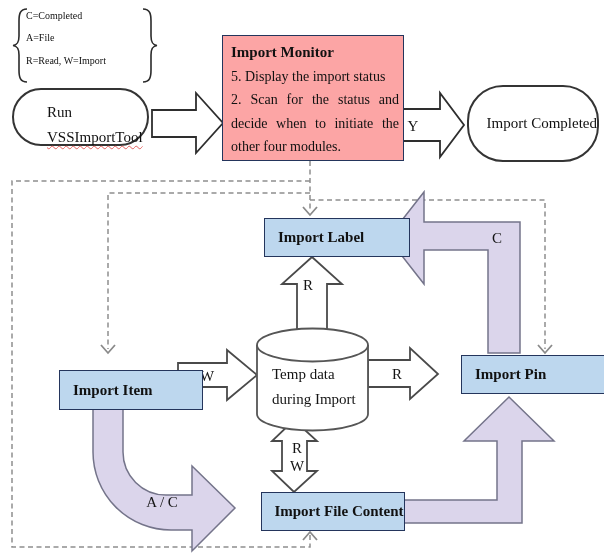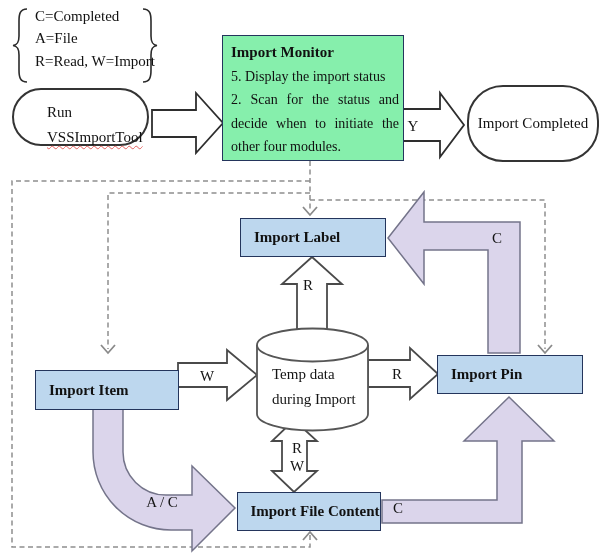--- a/index.html
+++ b/index.html
@@ -1,36 +1,36 @@
 <!DOCTYPE html>
 <html><head>
 <meta charset="utf-8">
 <style>
   html,body{margin:0;padding:0;background:#ffffff;}
   #stage{position:relative;width:604px;height:556px;background:#fff;overflow:hidden;
          font-family:"Liberation Serif", serif;color:#111;}
   #vec{position:absolute;left:0;top:0;z-index:1;}
   .node{position:absolute;box-sizing:border-box;z-index:2;}
   .bluebox{background:#bdd7ee;border:1.5px solid #24355c;display:flex;align-items:center;
-           font-weight:bold;font-size:15px;padding-left:13px;}
+           font-weight:bold;font-size:15px;padding-left:13px;margin-left:24px;}
   .bluebox.center{justify-content:center;padding-left:12px;}
   .stadium{background:#fff;border:2px solid #343434;}
   #run-tool{left:12px;top:88px;width:137px;height:58px;border-radius:32px;
             font-size:15px;line-height:25px;padding:10px 0 0 33px;}
   #import-completed{left:467px;top:85px;width:132px;height:77px;border-radius:36px;
-            display:flex;align-items:center;justify-content:center;font-size:15px;}
-  #import-monitor{left:222px;top:35px;width:182px;height:126px;background:#86efac;
+            display:flex;align-items:center;justify-content:flex-end;font-size:15px;}
+  #import-monitor{left:222px;top:35px;width:182px;height:126px;background:#fca5a5;
             border:1.5px solid #24355c;font-size:14px;line-height:23.5px;padding:5px 4px 0 8px;}
   #import-monitor .ttl{font-weight:bold;font-size:15px;}
   #import-monitor .just{text-align:justify;}
   #import-label{left:240px;top:218px;width:146px;height:39px;}
   #import-item{left:35px;top:370px;width:144px;height:40px;}
   #import-pin{left:437px;top:355px;width:146px;height:39px;}
   #import-file{left:237px;top:492px;width:144px;height:39px;font-size:15px;}
-  #legend-text{left:35px;top:5px;width:120px;font-size:15px;line-height:22.3px;}
+  #legend-text{left:26px;top:5px;width:120px;font-size:10px;line-height:22.3px;}
   .wavy{text-decoration:underline;text-decoration-style:wavy;text-decoration-color:#e4605e;
         text-decoration-thickness:1px;text-underline-offset:3px;}
   svg text{font-family:"Liberation Serif", serif;font-size:15px;fill:#141414;}
   .dash{fill:none;stroke:#8e8e8e;stroke-width:1.5;stroke-dasharray:5 3.5;}
   .chev{fill:none;stroke:#8a8a8a;stroke-width:1.8;}
   .purple{fill:#dbd5eb;stroke:#74748a;stroke-width:1.5;}
   .warrow{fill:#ffffff;stroke:#4a4a4a;stroke-width:1.8;}
   .warrow.dark{stroke:#2e2e2e;}
   .cyl{fill:#ffffff;stroke:#565656;stroke-width:1.8;}
   .brace{fill:none;stroke:#2b2b2b;stroke-width:1.6;}

